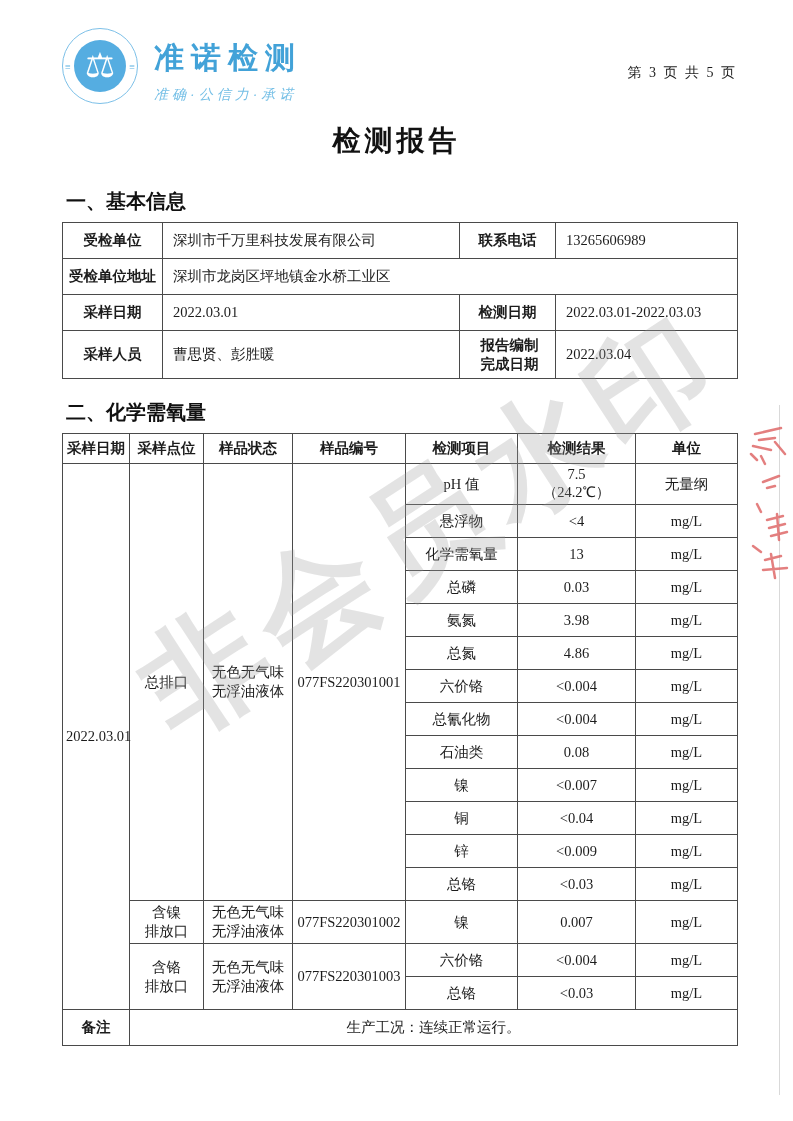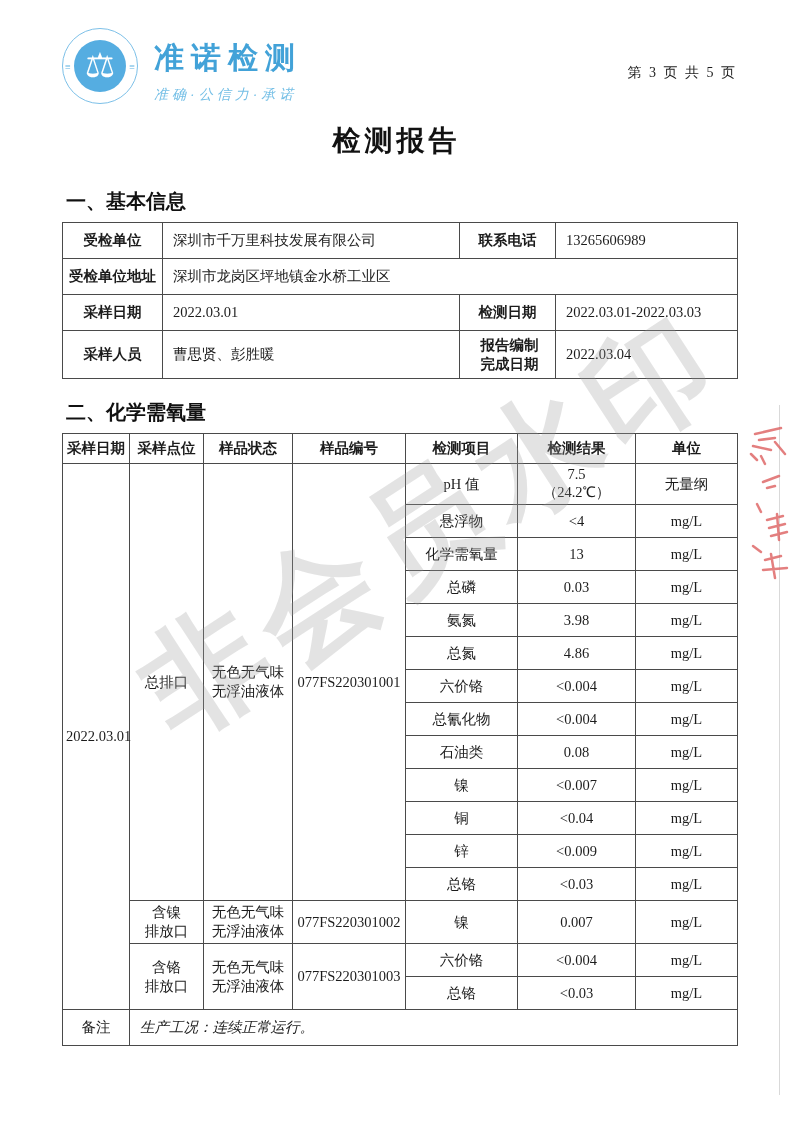--- a/index.html
+++ b/index.html
@@ -62,22 +62,22 @@
     text-align:center; padding:4px 2px;
   }
   .val { text-align:left; padding:4px 10px; }
   .basic tr { height:36px; }
   .basic tr.tall { height:48px; }
   .results th {
     font-family:"Liberation Sans", sans-serif; font-weight:bold;
     height:30px; padding:2px;
   }
   .results td { text-align:center; padding:2px 3px; height:33px; }
-  .results td.remark-val { text-align:left; padding:8px 10px;font-style:italic; }
-  .results td.lblcell { font-family:"Liberation Sans", sans-serif; font-weight:normal;border-radius:15px; }
+  .results td.remark-val { text-align:center; padding:8px 10px; }
+  .results td.lblcell { font-family:"Liberation Sans", sans-serif; font-weight:bold;border-radius:15px; }
   
   .watermark {
     position:absolute; left:105px; top:455px; width:620px;
     text-align:center;
     font-family:"Liberation Sans", sans-serif;
     font-size:122px; font-weight:bold; letter-spacing:10px;
     color:#9e9e9e; opacity:0.28;
     transform:rotate(-33deg);
     pointer-events:none; z-index:3;
     white-space:nowrap;

